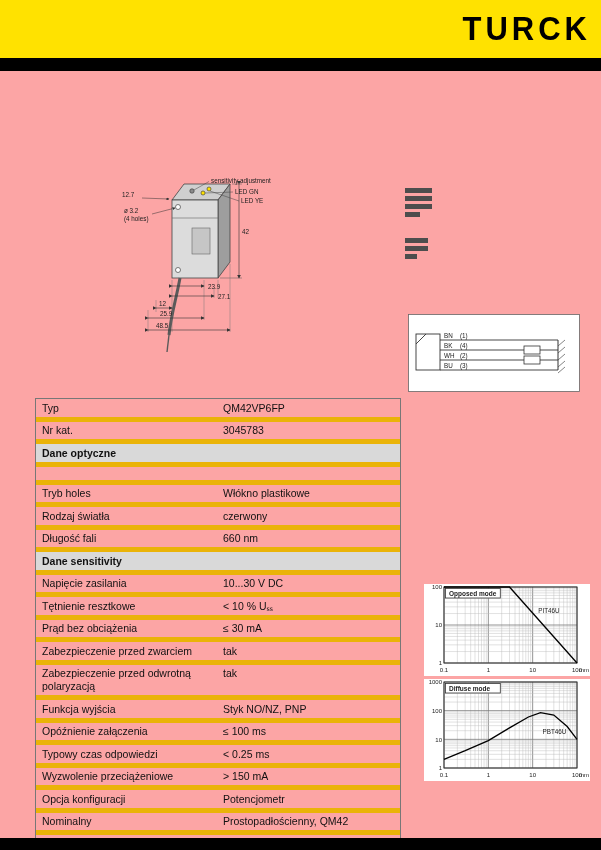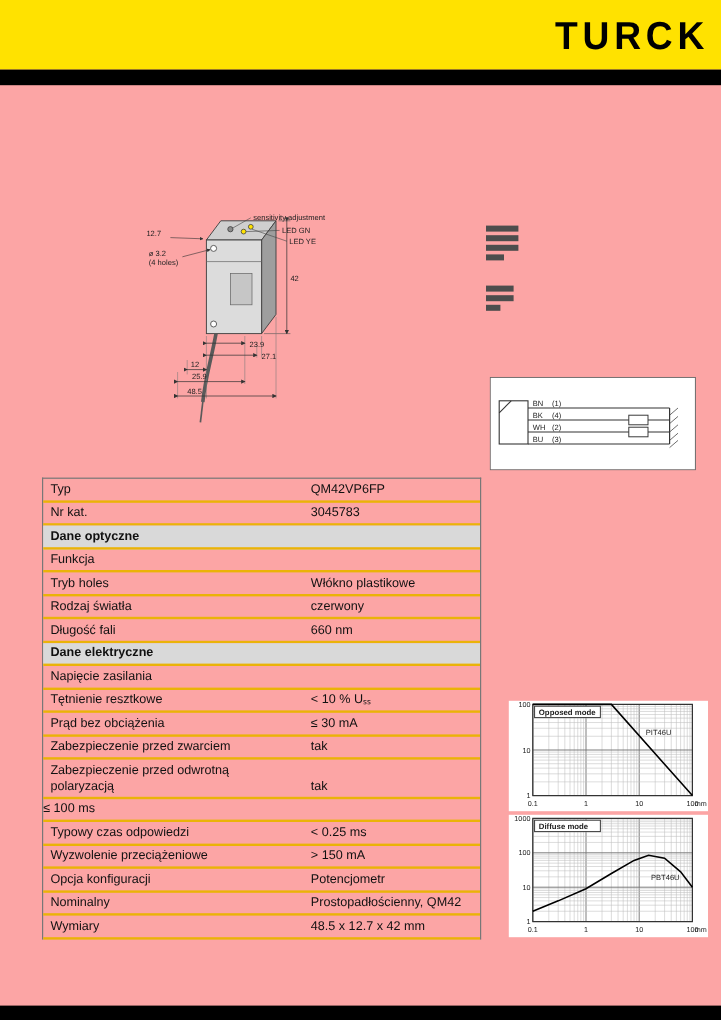--- a/index.html
+++ b/index.html
@@ -15,21 +15,21 @@
   .drawing { position:absolute; left:108px; top:160px; width:235px; height:245px; }
   .wiring { position:absolute; left:408px; top:314px; width:172px; height:78px; }
   svg { font-family:"Liberation Sans", sans-serif; }
   svg text { fill:#222; }
 
   .note-block { position:absolute; }
   .note-bar { background:#4d4d4d; height:5px; margin-bottom:3px; }
 
   .spec-table { position:absolute; left:35px; top:398px; width:366px; border:1px solid #777;
                 border-bottom:none; font-size:10.5px; color:#111; }
-  .trow { display:flex; min-height:18px; border-bottom:2px solid #eab308; line-height:13px; align-items:flex-end;gap:36px; }
+  .trow { display:flex; min-height:18px; border-bottom:5px solid #eab308; line-height:13px; align-items:flex-start; }
   .tlabel { width:187px; padding:2.5px 4px 2px 6px; }
   .tvalue { flex:1; padding:2.5px 4px 2px 0; }
   .sec { background:#d9d9d9; font-weight:bold; }
 
   .chart { position:absolute; background:#fff; }
   #chart-0 { left:424px; top:584px; width:166px; height:92px; }
   #chart-1 { left:424px; top:679px; width:166px; height:102px; }
 </style>
 </head>
 <body>
@@ -153,57 +153,62 @@
         <span class="tvalue">QM42VP6FP</span>
       </div>
       <div class="trow">
         <span class="tlabel">Nr kat.</span>
         <span class="tvalue">3045783</span>
       </div>
       <div class="trow sec">
         <span class="tlabel">Dane optyczne</span>
       </div>
       <div class="trow">
-        <span class="tlabel">Funkcja</span>
       </div>
       <div class="trow">
         <span class="tlabel">Tryb holes</span>
         <span class="tvalue">Włókno plastikowe</span>
       </div>
       <div class="trow">
         <span class="tlabel">Rodzaj światła</span>
         <span class="tvalue">czerwony</span>
       </div>
       <div class="trow">
         <span class="tlabel">Długość fali</span>
         <span class="tvalue">660 nm</span>
       </div>
       <div class="trow sec">
-        <span class="tlabel">Dane elektryczne</span>
+        <span class="tlabel">Dane sensitivity</span>
       </div>
       <div class="trow">
         <span class="tlabel">Napięcie zasilania</span>
+        <span class="tvalue">10...30  V DC</span>
       </div>
       <div class="trow">
         <span class="tlabel">Tętnienie resztkowe</span>
         <span class="tvalue">&lt; 10 % Uₛₛ</span>
       </div>
       <div class="trow">
         <span class="tlabel">Prąd bez obciążenia</span>
         <span class="tvalue">≤ 30 mA</span>
       </div>
       <div class="trow">
         <span class="tlabel">Zabezpieczenie przed zwarciem</span>
         <span class="tvalue">tak</span>
       </div>
       <div class="trow">
         <span class="tlabel">Zabezpieczenie przed odwrotną polaryzacją</span>
         <span class="tvalue">tak</span>
       </div>
       <div class="trow">
+        <span class="tlabel">Funkcja wyjścia</span>
+        <span class="tvalue">Styk NO/NZ, PNP</span>
+      </div>
+      <div class="trow">
+        <span class="tlabel">Opóźnienie załączenia</span>
         <span class="tvalue">≤ 100 ms</span>
       </div>
       <div class="trow">
         <span class="tlabel">Typowy czas odpowiedzi</span>
         <span class="tvalue">&lt; 0.25  ms</span>
       </div>
       <div class="trow">
         <span class="tlabel">Wyzwolenie przeciążeniowe</span>
         <span class="tvalue">&gt; 150 mA</span>
       </div>

